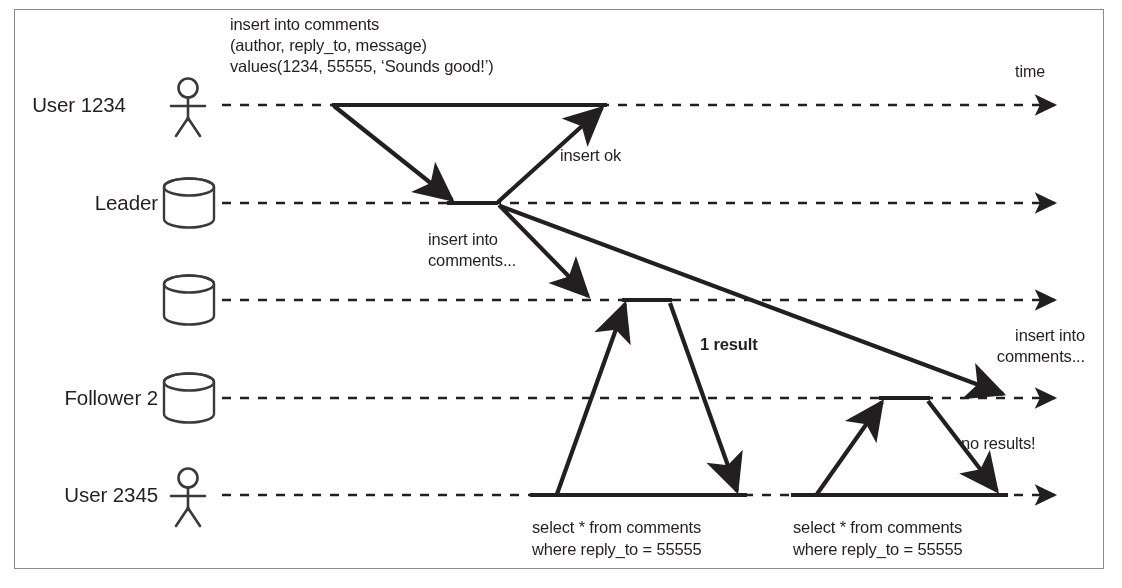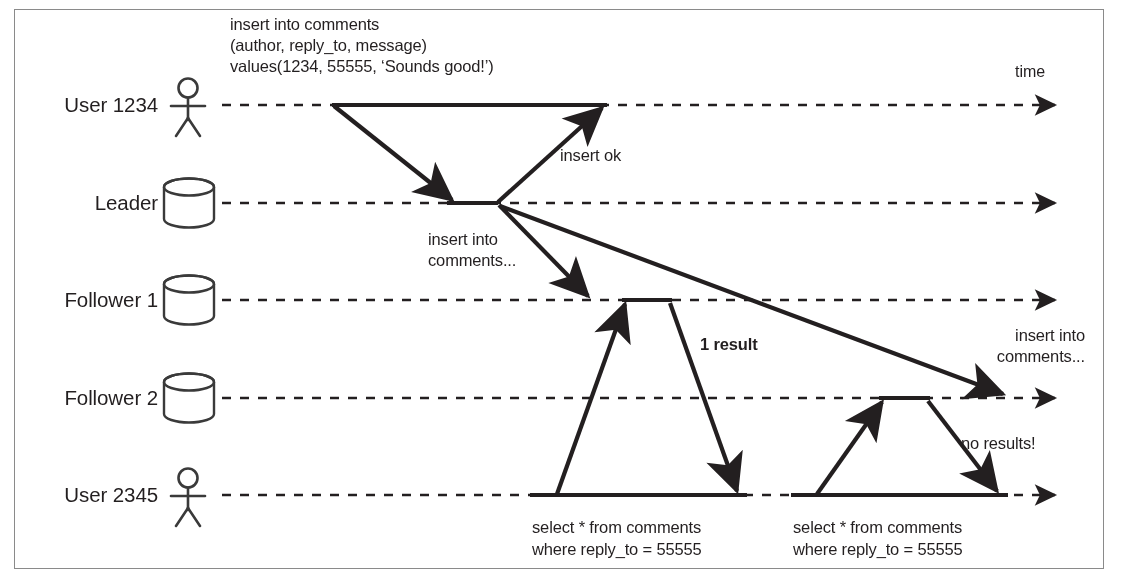--- a/index.html
+++ b/index.html
@@ -151,23 +151,22 @@
 
     <g stroke="#3a3a3a" stroke-width="2.6" fill="none" stroke-linecap="round">
       <circle cx="188" cy="478" r="9.5"></circle>
       <line x1="188" y1="487.5" x2="188" y2="510"></line>
       <line x1="171" y1="496" x2="205" y2="496"></line>
       <line x1="188" y1="508" x2="176" y2="526"></line>
       <line x1="188" y1="508" x2="200" y2="526"></line>
     </g>
   </svg>
 
-  <div class="actor-label" style="left:0px; top:93px; width:158px;">User 1234</div>
+  <div class="actor-label" style="left:0px; top:93px; width:158px;text-align:center;">User 1234</div>
   <div class="actor-label" style="left:0px; top:191px; width:158px;text-align:right;">Leader</div>
-  <div class="actor-label" style="left:0px; top:288px; width:158px;">Follower 1</div>
   <div class="actor-label" style="left:0px; top:386px; width:158px;">Follower 2</div>
   <div class="actor-label" style="left:0px; top:483px; width:158px;">User 2345</div>
 
   <div class="time-label" style="left:1015px; top:63px;">time</div>
 
   <div class="msg-label" style="left:230px; top:14px;">insert into comments
 (author, reply_to, message)
 values(1234, 55555, ‘Sounds good!’)</div>
 
   <div class="msg-label" style="left:560px; top:145px;">insert ok</div>

